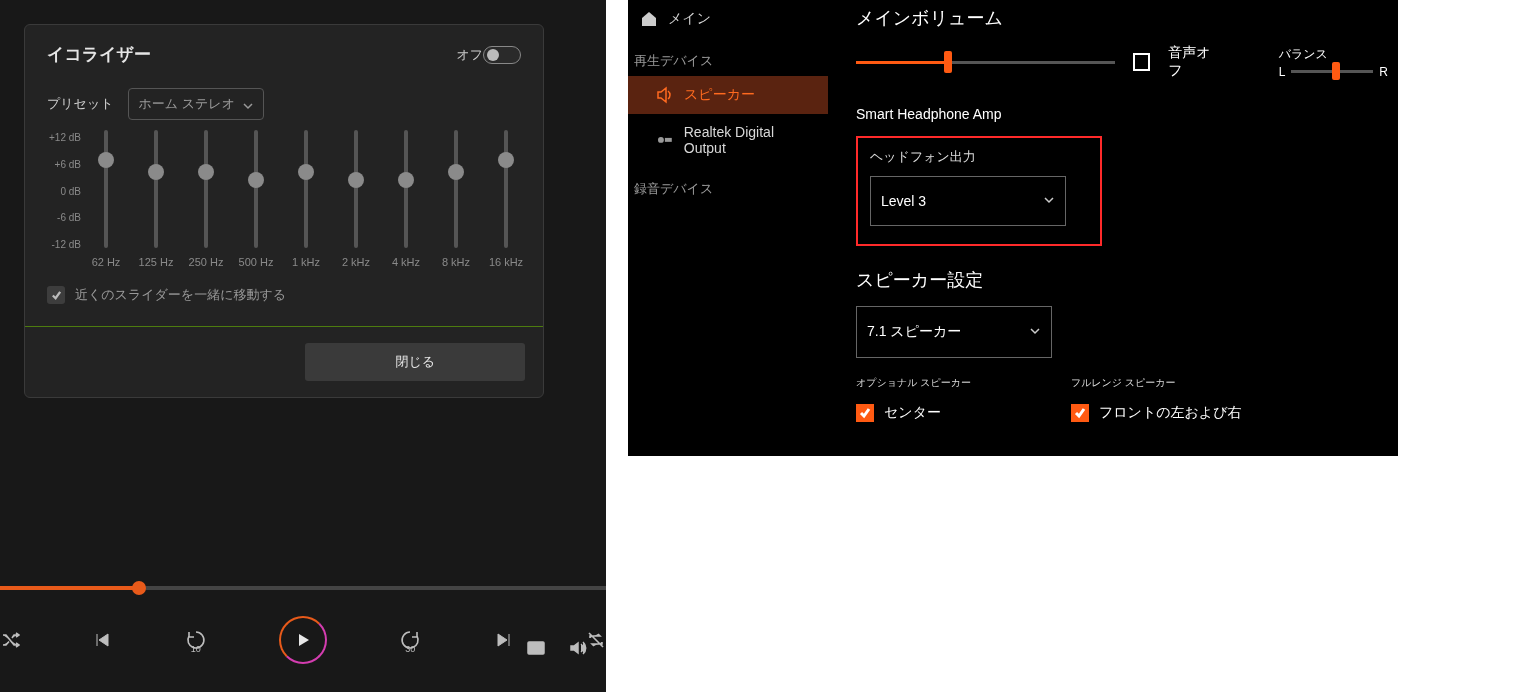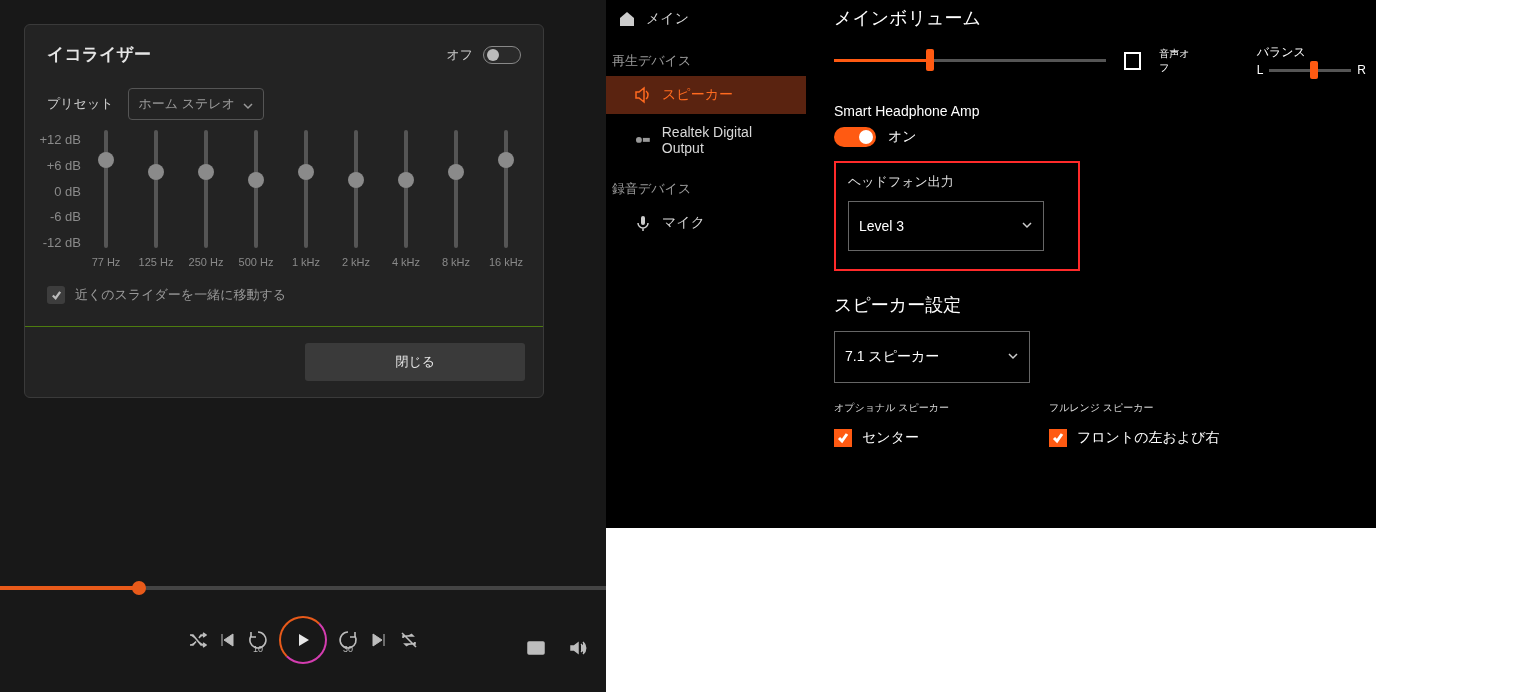--- a/index.html
+++ b/index.html
@@ -1,52 +1,52 @@
 <!DOCTYPE html>
 <html><head>
 <meta charset="utf-8">
 <style>
 * { margin:0; padding:0; box-sizing:border-box; font-family:"Segoe UI","Yu Gothic UI",sans-serif; }
 body { background:#fff; width:1538px; height:692px; display:flex; }
 .panel-left { width:606px; height:692px; background:#181818; position:relative; }
-.panel-right { width:770px; height:528px; background:#000; position:relative; color:#fff; overflow:hidden; }
+.panel-right { margin-left:22px; width:770px; height:456px; background:#000; position:relative; color:#fff; overflow:hidden; }
 
 
 .eq-card { position:absolute; left:24px; top:24px; width:520px; background:#232323; border:1px solid #3a3a3a; border-radius:6px; color:#d0d0d0; }
 .eq-head { display:flex; align-items:center; justify-content:space-between; padding:18px 22px 10px; }
 .eq-title { font-size:17px; font-weight:600; color:#e6e6e6; }
-.eq-off { display:flex; align-items:center; gap:10px; font-size:13px; color:#c8c8c8; }
+.eq-off { display:flex; align-items:center; font-size:13px; color:#c8c8c8; }
 .toggle-sw { width:38px; height:18px; border:1px solid #888; border-radius:10px; position:relative; background:#2a2a2a; cursor:pointer; }
 .toggle-dot { width:12px; height:12px; border-radius:50%; background:#bbb; position:absolute; top:2px; left:3px; }
 .eq-row-preset { display:flex; align-items:center; gap:14px; padding:12px 22px 4px; }
 .lbl-preset { font-size:13px; color:#cfcfcf; }
 .preset-sel { display:flex; align-items:center; gap:8px; border:1px solid #555; border-radius:4px; padding:6px 10px; font-size:13px; color:#9a9a9a; cursor:pointer; }
 .chev { width:10px; height:10px; }
 .chev svg { stroke:#999; }
 
 .eq-grid { display:flex; padding:6px 12px 0 4px; }
-.eq-scale { width:52px; display:flex; flex-direction:column; justify-content:space-between; align-items:flex-end; height:120px; font-size:13px; color:#8a8a8a; padding-top:2px; }
+.eq-scale { width:52px; display:flex; flex-direction:column; justify-content:space-between; align-items:flex-end; height:120px; font-size:10px; color:#8a8a8a; padding-top:2px; }
 .eq-bands { flex:1; display:flex; justify-content:space-around; }
 .band { width:46px; display:flex; flex-direction:column; align-items:center; }
 .track-v { width:4px; height:118px; background:#555; border-radius:2px; position:relative; }
 .thumb-v { width:16px; height:16px; border-radius:50%; background:#8a8a8a; position:absolute; left:-6px; cursor:pointer; }
 .band-lbl { font-size:11px; color:#8a8a8a; margin-top:8px; }
 
 .eq-move { display:flex; align-items:center; gap:10px; padding:18px 22px 22px; border-bottom:1px solid #4d7c0f; }
 .cbx { width:18px; height:18px; border-radius:3px; background:#3d3d3d; display:flex; align-items:center; justify-content:center; }
 .cbx svg { width:11px; height:11px; stroke:#bbb; stroke-width:2.5; fill:none; }
 .eq-move-lbl { font-size:13px; color:#9a9a9a; }
 .eq-foot { display:flex; justify-content:flex-end; padding:16px 18px; }
 .btn-close { background:#3a3a3a; border:none; color:#e8e8e8; padding:10px 90px; border-radius:3px; font-size:13px; cursor:pointer; }
 
 
 .progress { position:absolute; left:0; right:0; bottom:102px; height:4px; background:#444; }
 .progress-fill { height:100%; background:#e85a1a; width:23%; position:relative; }
 .progress-dot { width:14px; height:14px; border-radius:50%; background:#e85a1a; position:absolute; right:-7px; top:-5px; }
-.controls { position:absolute; bottom:28px; left:0; right:0; display:flex; align-items:center; justify-content:center; gap:10px; color:#bdbdbd; }
+.controls { position:absolute; bottom:28px; left:0; right:0; display:flex; align-items:center; justify-content:space-between; gap:10px; color:#bdbdbd; }
 .ctl-icon { width:20px; height:20px; display:flex; align-items:center; justify-content:center; cursor:pointer; }
 .ctl-icon svg { stroke:#bdbdbd; fill:#bdbdbd; }
 .play-ring { width:48px; height:48px; border-radius:50%; border:2px solid; border-color:#e85a1a #d43db0 #d43db0 #e85a1a; display:flex; align-items:center; justify-content:center; cursor:pointer; }
 .skip-lbl { font-size:9px; position:absolute; bottom:-3px; left:0; right:0; text-align:center; color:#bdbdbd; }
 .skip-wrap { position:relative; width:22px; height:22px; }
 .ctl-right { position:absolute; right:18px; bottom:34px; display:flex; gap:22px; }
 
 
 .r-side { position:absolute; left:0; top:0; width:200px; height:100%; }
 .r-item { display:flex; align-items:center; gap:10px; padding:10px 10px 10px 12px; font-size:14px; color:#d8d8d8; cursor:pointer; }
@@ -110,21 +110,21 @@
           <div>+6 dB</div>
           <div>0 dB</div>
           <div>-6 dB</div>
           <div>-12 dB</div>
         </div>
       <div class="eq-bands" id="eq-bands">
           <div class="band">
             <div class="track-v">
               <div class="thumb-v" style="top: 22px;"></div>
             </div>
-            <div class="band-lbl">77 Hz</div>
+            <div class="band-lbl">62 Hz</div>
           </div>
           <div class="band">
             <div class="track-v">
               <div class="thumb-v" style="top: 34px;"></div>
             </div>
             <div class="band-lbl">125 Hz</div>
           </div>
           <div class="band">
             <div class="track-v">
               <div class="thumb-v" style="top: 34px;"></div>
@@ -263,58 +263,43 @@
     <div class="r-item sub">
       <span class="ic">
           <svg viewBox="0 0 18 18" fill="#999">
             <circle cx="5" cy="9" r="3"></circle>
             <rect x="9" y="7" width="7" height="4"></rect>
           </svg>
         </span>
       <span>Realtek Digital Output</span>
     </div>
     <div class="r-cat">録音デバイス</div>
-    <div class="r-item sub">
-      <span class="ic">
-          <svg viewBox="0 0 18 18" fill="#ccc">
-            <rect x="7" y="2" width="4" height="9" rx="2"></rect>
-            <path d="M4 9a5 5 0 0 0 10 0M9 14v3" stroke="#ccc" fill="none" stroke-width="1.5"></path>
-          </svg>
-        </span>
-      <span>マイク</span>
-    </div>
   </div>
 
   <div class="r-main">
     <div class="r-h">メインボリューム</div>
     <div class="vol-row">
       <div class="vol-slider">
         <div class="vol-fill"></div>
           <div class="vol-thumb"></div>
       </div>
       <div class="mute-box"></div>
-      <span style="font-size:10px">音声オフ</span>
+      <span style="font-size:14px">音声オフ</span>
       <div class="balance">
         <span>バランス</span>
         <div class="bal-row">
           <span>L</span>
           <div class="bal-slider">
               <div class="bal-thumb"></div>
             </div>
           <span>R</span>
         </div>
       </div>
     </div>
     <div class="hp-amp">Smart Headphone Amp</div>
-    <div class="hp-row">
-      <div class="toggle-on">
-          <div class="dot"></div>
-        </div>
-      <span style="font-size:14px">オン</span>
-    </div>
     <div class="redbox">
       <div class="sect-lbl">ヘッドフォン出力</div>
       <div class="r-select">
         <span>Level 3</span>
         <span><svg width="12" height="12" viewBox="0 0 12 12" fill="none" stroke="#ccc" stroke-width="1.5">
               <path d="M2 4l4 4 4-4"></path>
             </svg></span>
       </div>
     </div>
     <div class="spk-h">スピーカー設定</div>

